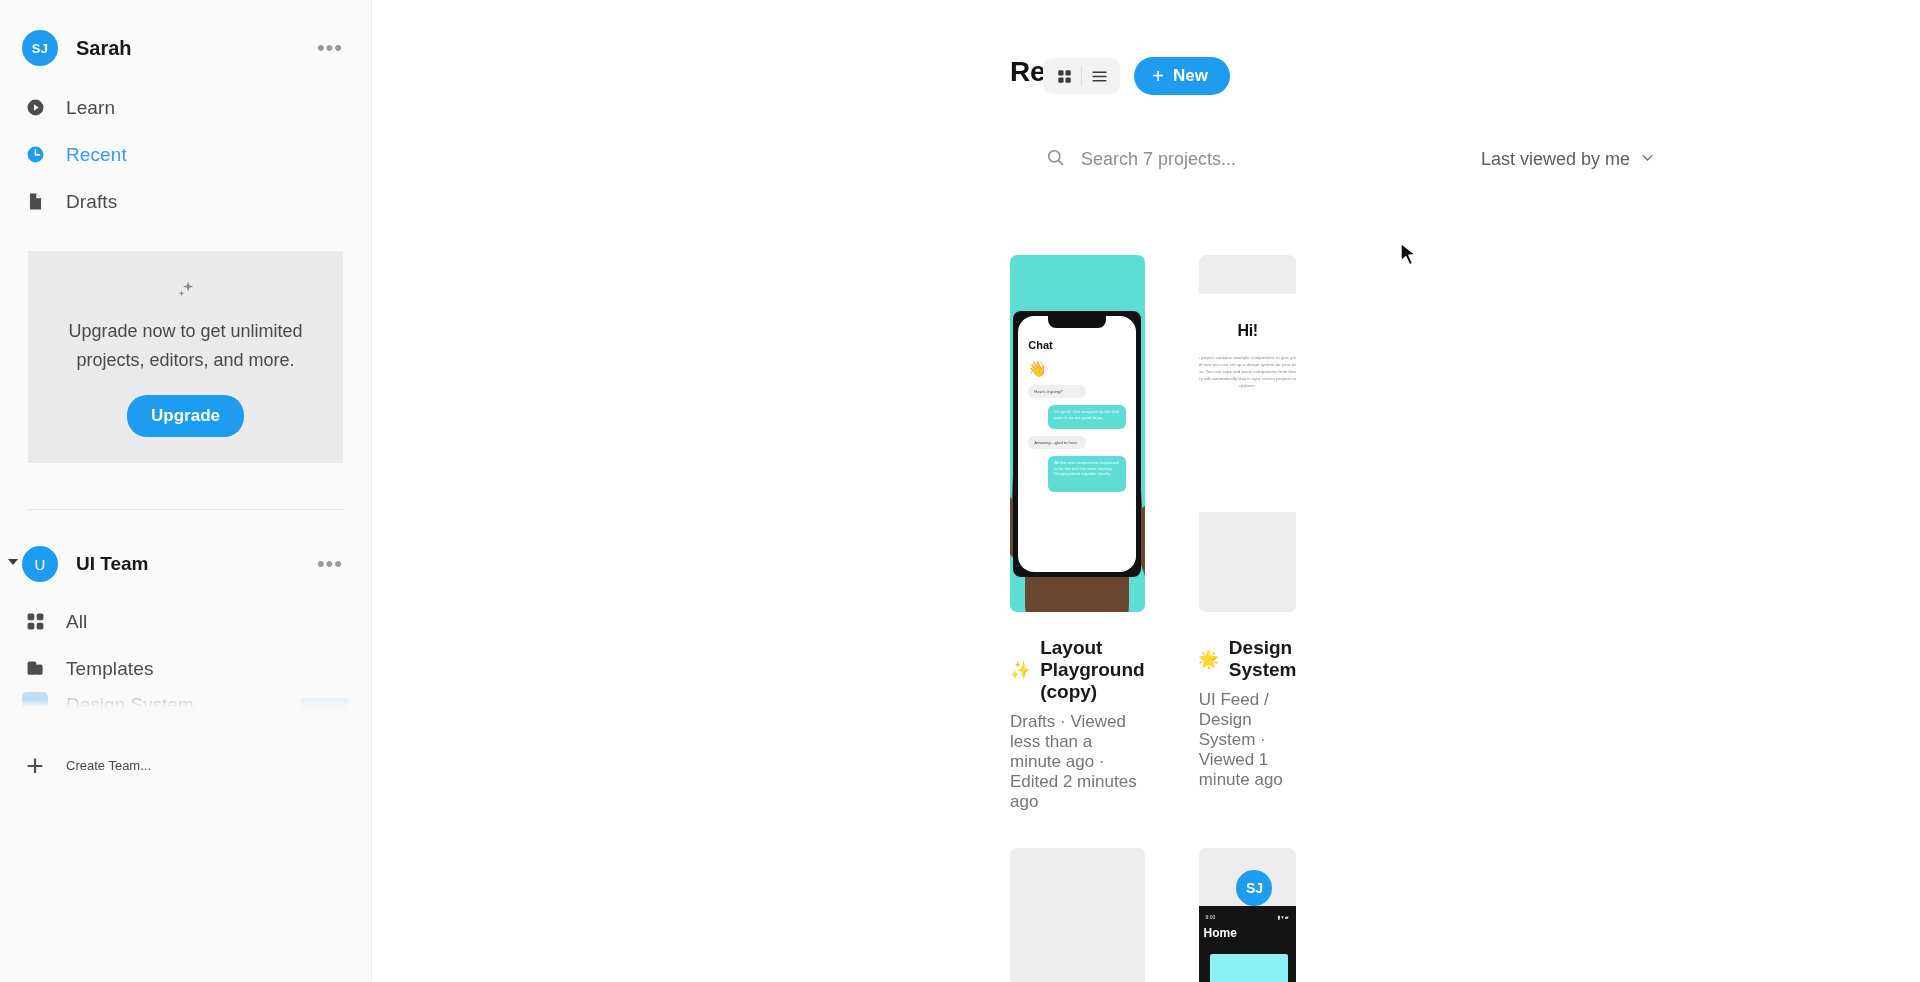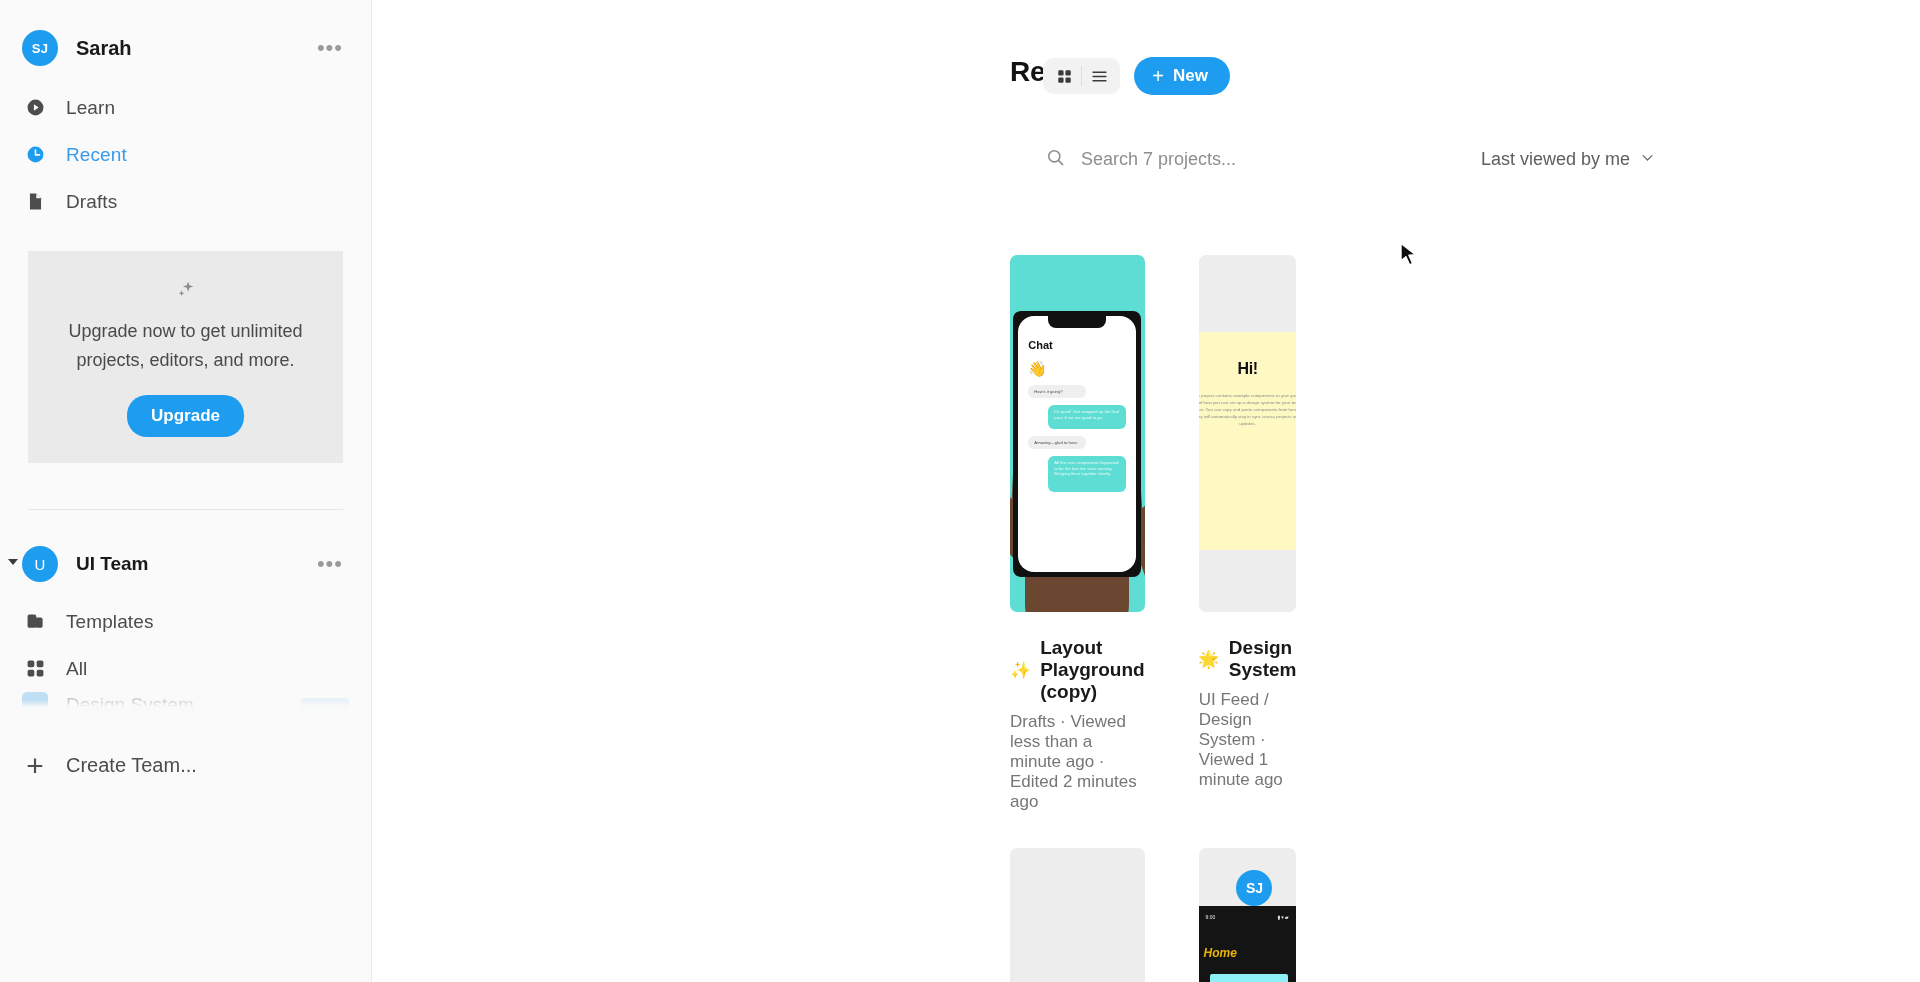--- a/index.html
+++ b/index.html
@@ -101,21 +101,21 @@
 
   .create-team {
     display: flex; align-items: center;
     padding: 0 22px; height: 47px; margin-top: 30px; cursor: default;
   }
   .create-team .plus {
     width: 26px; height: 26px; flex:0 0 26px;
     display:flex; align-items:center; justify-content:center;
     color: #4D4D4D; font-size: 30px; font-weight: 300; line-height: 1;
   }
-  .create-team .lbl { margin-left: 18px; font-size: 20px; color: #4C4C4C; }
+  .create-team .lbl { margin-left: 18px; font-size: 13px; color: #4C4C4C; }
 
   
   .main { flex: 1; height: 982px; background: #FFFFFF; position: relative; }
   
   .page-title {
     position: absolute; left: 638px; top: 56px;
     font-size: 28px; font-weight: 700; color: #111315; letter-spacing: -.2px;
   }
   .head-actions { position: absolute; right: 690px; top: 57px; display: flex; align-items: center; gap: 14px; }
   .view-toggle {
@@ -205,36 +205,36 @@
   }
   .f1 { left: 22px; bottom: 34px; height: 84px; transform: rotate(6deg); }
   .f2 { left: 44px; bottom: 52px; height: 96px; transform: rotate(3deg); }
   .f3 { right: 44px; bottom: 46px; height: 92px; transform: rotate(-4deg); }
   .f4 { right: 22px; bottom: 30px; height: 78px; transform: rotate(-8deg); }
   .thumbf { right: 14px; bottom: 2px; width: 26px; height: 62px; transform: rotate(-20deg); }
 
   
   .ds-sheet {
     position: absolute; left: 50%; transform: translateX(-50%); top: 39px;
-    width: 146px; height: 218px; background: #fef9c3; border-radius: 2px;
-    padding: 28px 14px 0; text-align: center; margin-top: 38px;
+    width: 146px; height: 218px; background: #ffffff; border-radius: 2px;
+    padding: 28px 14px 0; text-align: center;
   }
   .ds-hi { font-size: 16px; font-weight: 800; color: #111; letter-spacing: -.4px; display:block; }
   .ds-body { margin-top: 14px; font-size: 4.4px; line-height: 7px; color: #8a8a8a; }
 
   
   .dphone {
     position: absolute; left: 50%; transform: translateX(-50%); top: 58px;
     width: 104px; height: 300px; background: #141414; border-radius: 4px;
     padding: 8px 8px 0; overflow: hidden;
   }
   .dstatus { display:flex; align-items:center; justify-content: space-between;
              font-size: 5px; color: #e6e6e6; padding: 0 2px; }
   .dstatus .icons { letter-spacing: 1px; }
-  .dhome { color: #eab308; font-size: 12px; font-weight: 700; margin-top: 26px; font-style: italic; }
+  .dhome { color: #ffffff; font-size: 12px; font-weight: 700; margin-top: 6px; }
   .dcard {
     margin-top: 14px; margin-left: 6px; width: 78px; height: 74px;
     background: #8CF0F5; border-radius: 2px;
     font-size: 6px; color: #15323a; padding-top: 30px; text-align: center;
   }
   .card-avatar {
     position: absolute; right: 24px; top: 22px;
     width: 36px; height: 36px; border-radius: 50%;
     background: #1E9CF0; color: #fff;
     display:flex; align-items:center; justify-content:center;
@@ -303,36 +303,36 @@
       <span class="caret"></span>
       <div class="avatar team">U</div>
       <div class="team-name">UI Team</div>
       <div class="dots">•••</div>
     </div>
 
     <div class="team-nav">
       <div class="nav-item">
         <span class="ic">
           <svg width="19" height="19" viewBox="0 0 24 24" fill="currentColor">
-            <rect x="2" y="3" width="11" height="17" rx="2.4"></rect>
-              <rect x="12" y="7" width="9" height="13" rx="2.4"></rect>
-          </svg>
-        </span>
-        <span class="lbl">Templates</span>
-      </div>
-      <div class="nav-item">
-        <span class="ic">
-          <svg width="19" height="19" viewBox="0 0 24 24" fill="currentColor">
             <rect x="2" y="2" width="8.5" height="8.5" rx="2.2"></rect>
               <rect x="13.5" y="2" width="8.5" height="8.5" rx="2.2"></rect>
             <rect x="2" y="13.5" width="8.5" height="8.5" rx="2.2"></rect>
               <rect x="13.5" y="13.5" width="8.5" height="8.5" rx="2.2"></rect>
           </svg>
         </span>
         <span class="lbl">All</span>
+      </div>
+      <div class="nav-item">
+        <span class="ic">
+          <svg width="19" height="19" viewBox="0 0 24 24" fill="currentColor">
+            <rect x="2" y="3" width="11" height="17" rx="2.4"></rect>
+              <rect x="12" y="7" width="9" height="13" rx="2.4"></rect>
+          </svg>
+        </span>
+        <span class="lbl">Templates</span>
       </div>
       <div class="fade-item">
         <div class="inner">
           <span class="sq"></span>
           <span class="lbl">Design System</span>
           <span class="pill"></span>
         </div>
         <div class="fade-mask"></div>
       </div>
     </div>

